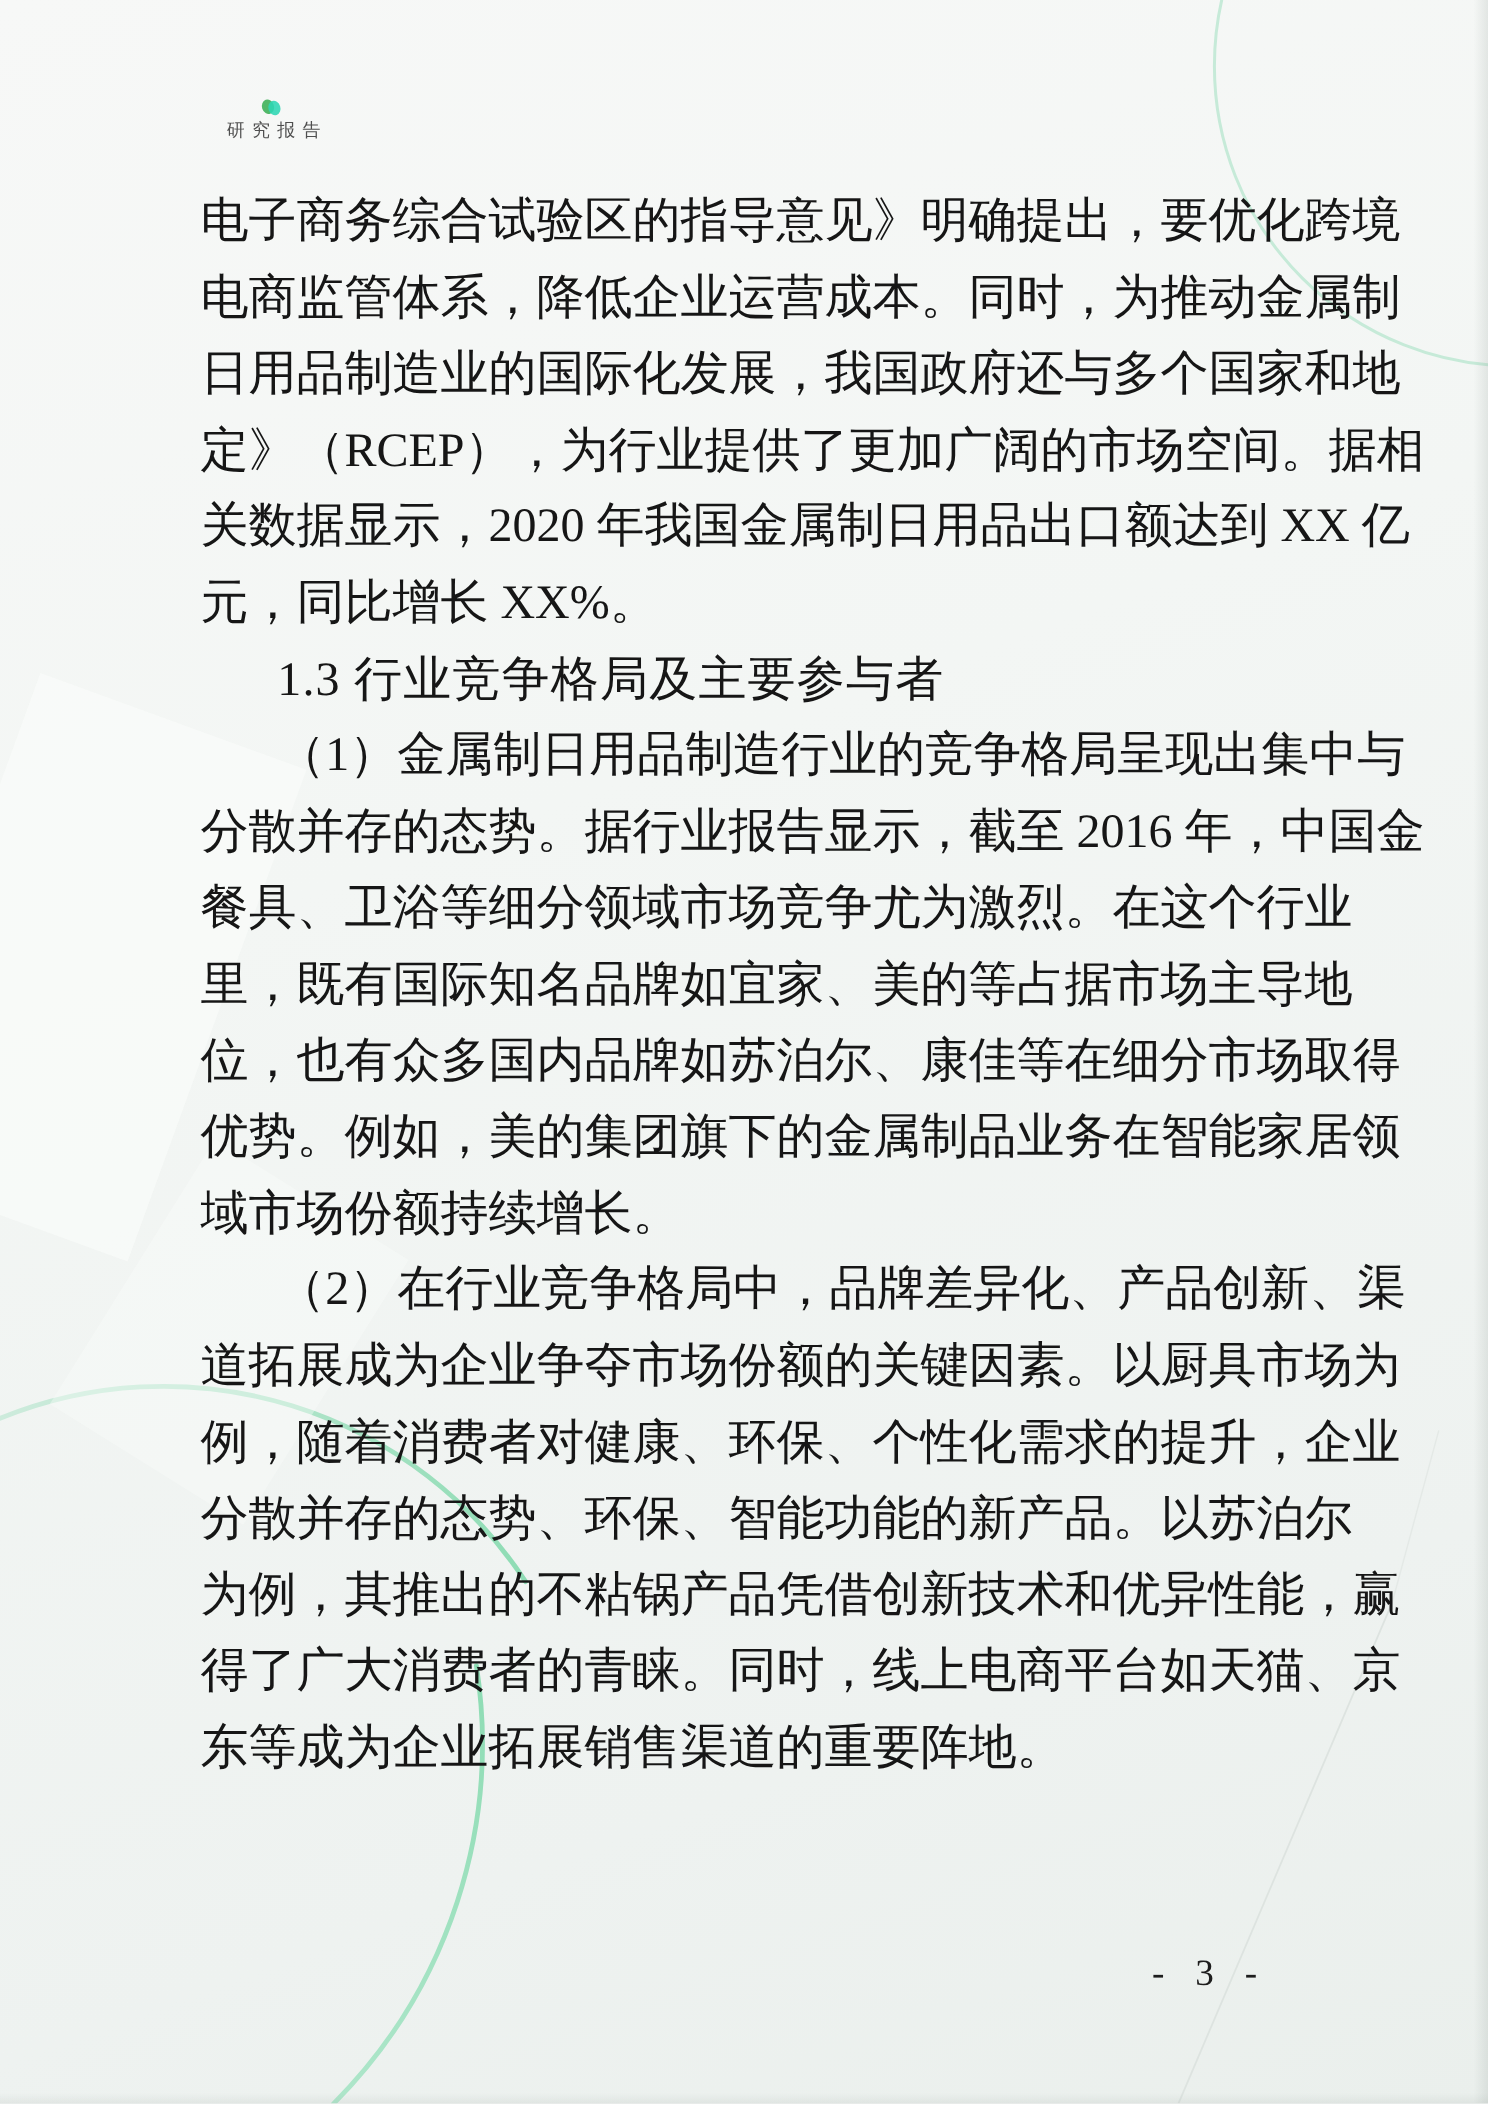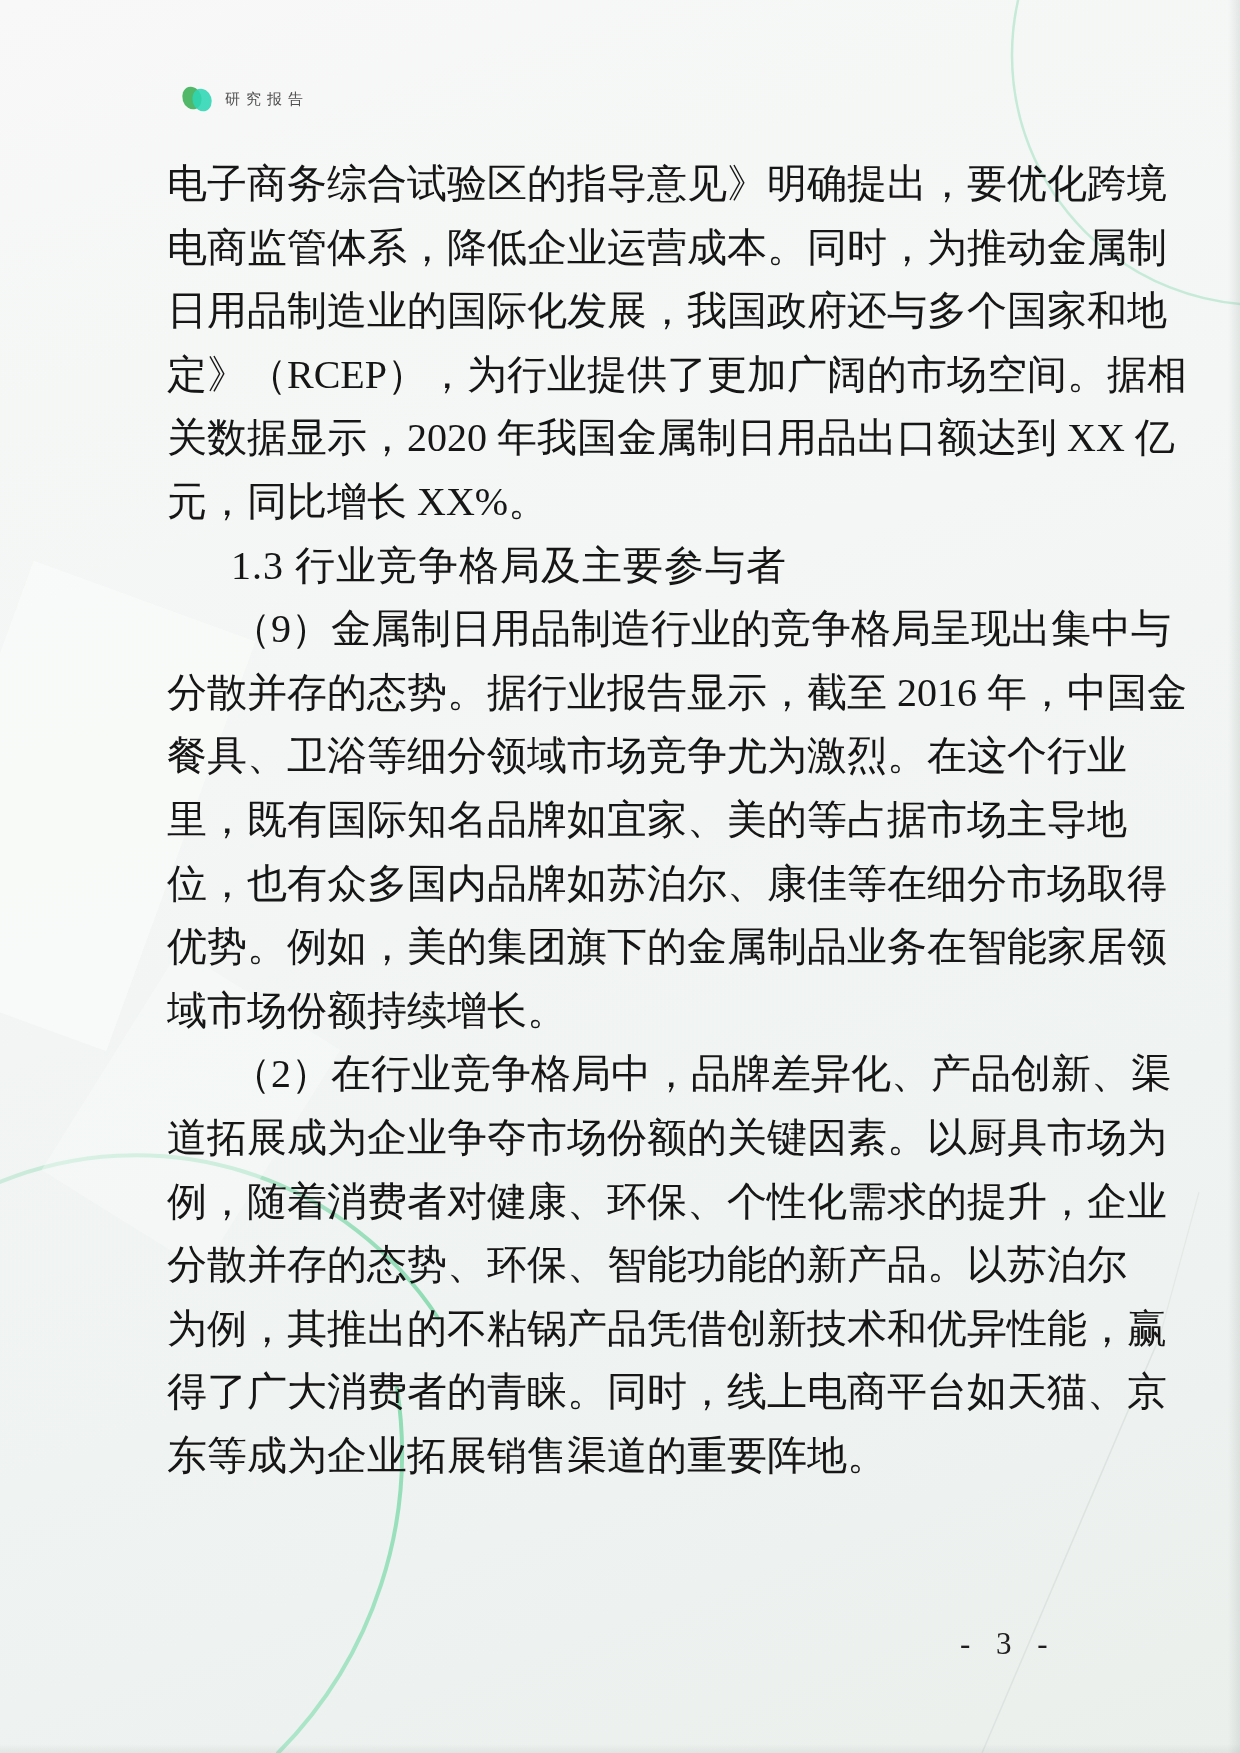--- a/index.html
+++ b/index.html
@@ -13,21 +13,21 @@
   }
   .decor{position:absolute;left:0;top:0;z-index:0;}
   .patch{position:absolute;z-index:0;}
   .patch-a{left:-48px;top:588px;width:236px;height:436px;background:rgba(252,253,252,.55);transform:rotate(20deg);}
   .patch-b{left:96px;top:980px;width:190px;height:260px;background:rgba(251,252,251,.4);transform:rotate(32deg);}
   .edge-right{position:absolute;right:0;top:0;width:12px;height:100%;z-index:2;
     background:linear-gradient(to right,rgba(0,0,0,0),rgba(158,168,163,.22));}
   .edge-bottom{position:absolute;left:0;bottom:0;width:100%;height:9px;z-index:2;
     background:linear-gradient(to bottom,rgba(0,0,0,0),rgba(158,168,163,.16));}
 
-  .brand{position:absolute;left:179px;top:80px;height:38px;display:flex;align-items:center;z-index:3;}
+  .brand{position:absolute;left:179px;top:80px;height:38px;display:flex;align-items:center;z-index:3;flex-direction:column;}
   .brand-logo{width:36px;height:36px;display:block;}
   .brand-label{
     margin-left:10px;font-size:15px;letter-spacing:6px;color:#4f4f4f;
     font-family:"Liberation Serif","DejaVu Serif",serif;
   }
 
   .content{position:absolute;left:167px;top:152px;width:818px;z-index:3;}
   .line{
     height:63.6px;line-height:63.6px;
     font-size:40px;color:#161616;
@@ -83,21 +83,21 @@
   <div class="content">
     <div class="line">电子商务综合试验区的指导意见》明确提出，要优化跨境</div>
     <div class="line">电商监管体系，降低企业运营成本。同时，为推动金属制</div>
     <div class="line">日用品制造业的国际化发展，我国政府还与多个国家和地</div>
     <div class="line">定》（RCEP），为行业提供了更加广阔的市场空间。据相</div>
     <div class="line">关数据显示，2020 年我国金属制日用品出口额达到 XX 亿</div>
     <div class="line last">元，同比增长 XX%。</div>
 
     <div class="line heading indent">1.3 行业竞争格局及主要参与者</div>
 
-    <div class="line indent">（9）金属制日用品制造行业的竞争格局呈现出集中与</div>
+    <div class="line indent">（1）金属制日用品制造行业的竞争格局呈现出集中与</div>
     <div class="line">分散并存的态势。据行业报告显示，截至 2016 年，中国金</div>
     <div class="line">餐具、卫浴等细分领域市场竞争尤为激烈。在这个行业</div>
     <div class="line">里，既有国际知名品牌如宜家、美的等占据市场主导地</div>
     <div class="line">位，也有众多国内品牌如苏泊尔、康佳等在细分市场取得</div>
     <div class="line">优势。例如，美的集团旗下的金属制品业务在智能家居领</div>
     <div class="line last">域市场份额持续增长。</div>
 
     <div class="line indent">（2）在行业竞争格局中，品牌差异化、产品创新、渠</div>
     <div class="line">道拓展成为企业争夺市场份额的关键因素。以厨具市场为</div>
     <div class="line">例，随着消费者对健康、环保、个性化需求的提升，企业</div>

